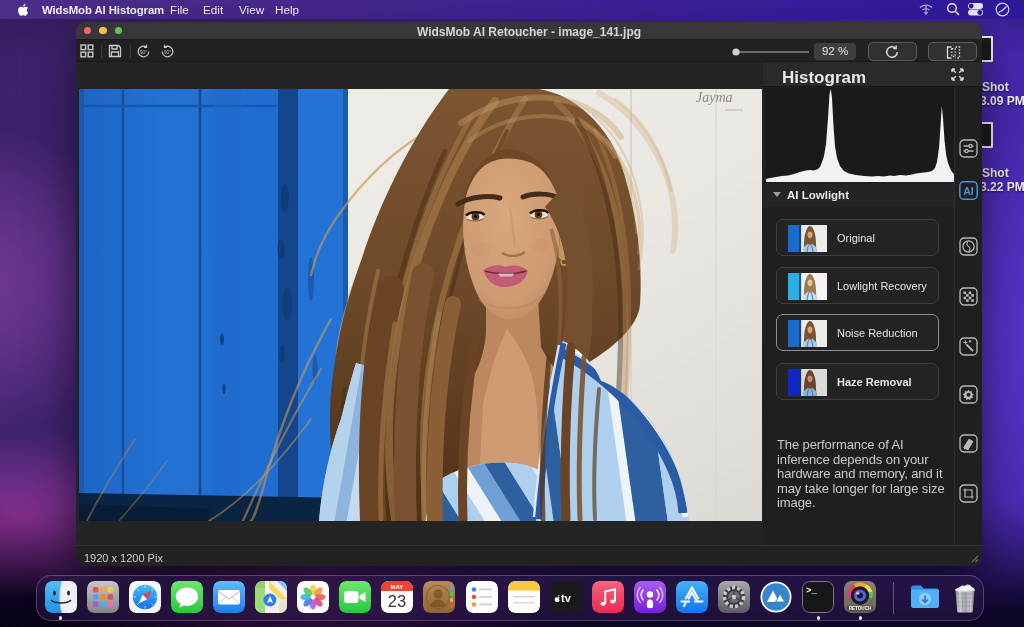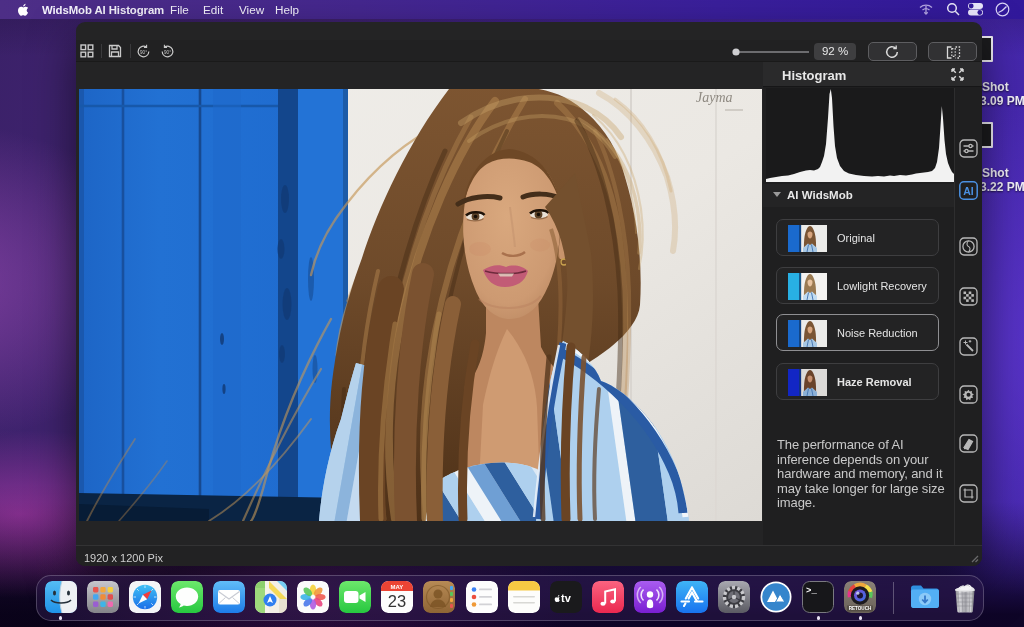--- a/index.html
+++ b/index.html
@@ -37,21 +37,21 @@
 #titlebar .title { position:absolute; top:2.5px; width:100%; text-align:center; color:#d6d4d8; font-size:12px; font-weight:bold; }
 #toolbar { position:absolute; left:0; top:18px; width:906px; height:22px; background:#212122; border-bottom:1px solid #1a1a1a; }
 .tbicon { position:absolute; top:4px; }
 #statusbar { position:absolute; left:0; bottom:0; width:906px; height:21px; background:#222223; border-top:1px solid #333334; }
 #statusbar span { position:absolute; left:8px; top:6px; color:#cfcfcf; font-size:11px; }
 
 #photo { position:absolute; left:2.5px; top:67px; width:683px; height:432px; }
 
 #panel { position:absolute; left:687px; top:40px; width:219px; height:483px; background:#1f1f20; }
 #panhead { position:absolute; left:0; top:0; width:219px; height:25px; background:#2a2a2b; border-bottom:1px solid #161617; }
-#panhead .t { position:absolute; left:19px; top:5.5px; color:#e8e8e8; font-size:13px; font-weight:bold; }
+#panhead .t { position:absolute; left:19px; top:5.5px; color:#e8e8e8; font-size:17px; font-weight:bold; }
 #histo { position:absolute; left:3px; top:26px; width:188px; height:94px; background:#1a1a1b; }
 #airetouch { position:absolute; left:0; top:122px; width:191px; height:23px; background:#242425; }
 #airetouch .t { position:absolute; left:24px; top:4.5px; color:#e8e8e8; font-size:11.5px; font-weight:bold; }
 #airetouch .tri { position:absolute; left:10px; top:8px; width:0; height:0; border-left:4.5px solid transparent; border-right:4.5px solid transparent; border-top:5.5px solid #9a9a9a; }
 .card { position:absolute; left:13px; width:163px; height:37px; border:1px solid #3e3e40; border-radius:7px; background:#232324; }
 .card.sel { border-color:#8f8f92; }
 .card .th { position:absolute; left:11px; top:5px; width:39px; height:27px; overflow:hidden; }
 .card .lb { position:absolute; left:60px; top:12px; color:#e4e4e4; font-size:11px; }
 #desc { position:absolute; left:14px; top:376px; width:181px; color:#c9c9c9; font-size:13px; line-height:14.6px; letter-spacing:-0.1px; }
 #strip { position:absolute; left:191px; top:26px; width:28px; height:457px; border-left:1px solid #2e2e2f; }
@@ -106,20 +106,26 @@
   </div>
 
   <div class="shoticon" style="left:980px; top:36px;"></div>
   <div class="shotlabel" style="left:982px; top:80px;">Shot</div>
   <div class="shotlabel" style="left:980px; top:94px;">3.09 PM</div>
   <div class="shoticon" style="left:980px; top:122px;"></div>
   <div class="shotlabel" style="left:982px; top:166px;">Shot</div>
   <div class="shotlabel" style="left:980px; top:180px;">3.22 PM</div>
 
   <div id="win">
+    <div id="titlebar">
+      <div class="tl" style="left:7.5px; background:#ee6a5e;"></div>
+      <div class="tl" style="left:23px; background:#f5bf4f;"></div>
+      <div class="tl" style="left:38.5px; background:#61c454;"></div>
+      <div class="title">WidsMob AI Retoucher - image_141.jpg</div>
+    </div>
     <div id="toolbar">
       <div style="position:absolute;left:25px;top:4px;width:1px;height:14px;background:#3a3a3c"></div>
       <div style="position:absolute;left:54px;top:4px;width:1px;height:14px;background:#3a3a3c"></div>
 
       <svg class="tbicon" style="left:4px" width="14" height="14" viewBox="0 0 14 14">
           <g stroke="#c9c9c9" stroke-width="1.4" fill="none">
             <rect x="1" y="1" width="4.6" height="4.6"></rect>
             <rect x="8.2" y="1" width="4.6" height="4.6"></rect>
             <rect x="1" y="8.2" width="4.6" height="4.6"></rect>
             <rect x="8.2" y="8.2" width="4.6" height="4.6"></rect>
@@ -181,21 +187,21 @@
               <path d="M9.2 9.2 L13 13 M13 13 v-3 M13 13 h-3"></path>
               <path d="M5.8 5.8 L2 2 M2 2 v3 M2 2 h3"></path>
             </g>
           </svg>
       </div>
       <svg id="histo" viewBox="0 0 188 94" preserveAspectRatio="none">
         <path fill="#f2f2f2" d="M0,94 L0,91 L4,90 L10,89 L16,88 L22,87.5 L28,86 L34,84 L40,82.5 L44,82 L48,82.5 L52,81 L54,79 L56,74 L58,68 L60,56 L62,30 L63.5,6 L64.8,1 L66,10 L67.5,38 L69,58 L71,70 L74,78 L78,83 L83,85.5 L90,87 L98,88 L106,88.5 L112,88 L118,88.5 L124,87.5 L128,88 L134,87 L140,87.5 L146,86.5 L150,85.5 L154,85 L158,84.5 L162,84 L166,83 L169,80 L171,74 L173,60 L174.5,38 L175.8,18 L177,30 L178.5,52 L180,66 L182,75 L184,80 L186,84 L188,86 L188,94 Z"></path>
       </svg>
       <div id="airetouch">
         <div class="tri"></div>
-          <span class="t">AI WidsMob</span>
+          <span class="t">AI Lowlight</span>
       </div>
       <div class="card" style="top:157px;">
         <div class="th"><svg width="39" height="27" viewBox="0 0 39 27">
               <rect width="39" height="27" fill="#ececea"></rect>
               <rect width="13" height="27" fill="#1a6ace"></rect>
               <rect x="11" y="0" width="2.2" height="27" fill="#0e3668" opacity=".7"></rect>
               <path d="M20 2 C17 6 15.5 13 16 27 L28 27 C28.5 13 27 6 24 2 C22.5 0.5 21.5 0.5 20 2 Z" fill="#7a5534"></path>
               <path d="M19.5 9 C19.5 5.5 24.5 5.5 24.5 9 C24.5 12 22.8 13.5 22 13.5 C21.2 13.5 19.5 12 19.5 9 Z" fill="#d8a57e"></path>
               <path d="M15 23 L20 18.5 L22 20 L24 18.5 L29 23 L29 27 L15 27 Z" fill="#a8c8e4"></path>
               <path d="M20.5 19.5 L19 27 M23.5 19.5 L25 27" stroke="#4a7ab5" stroke-width="1" fill="none"></path>

